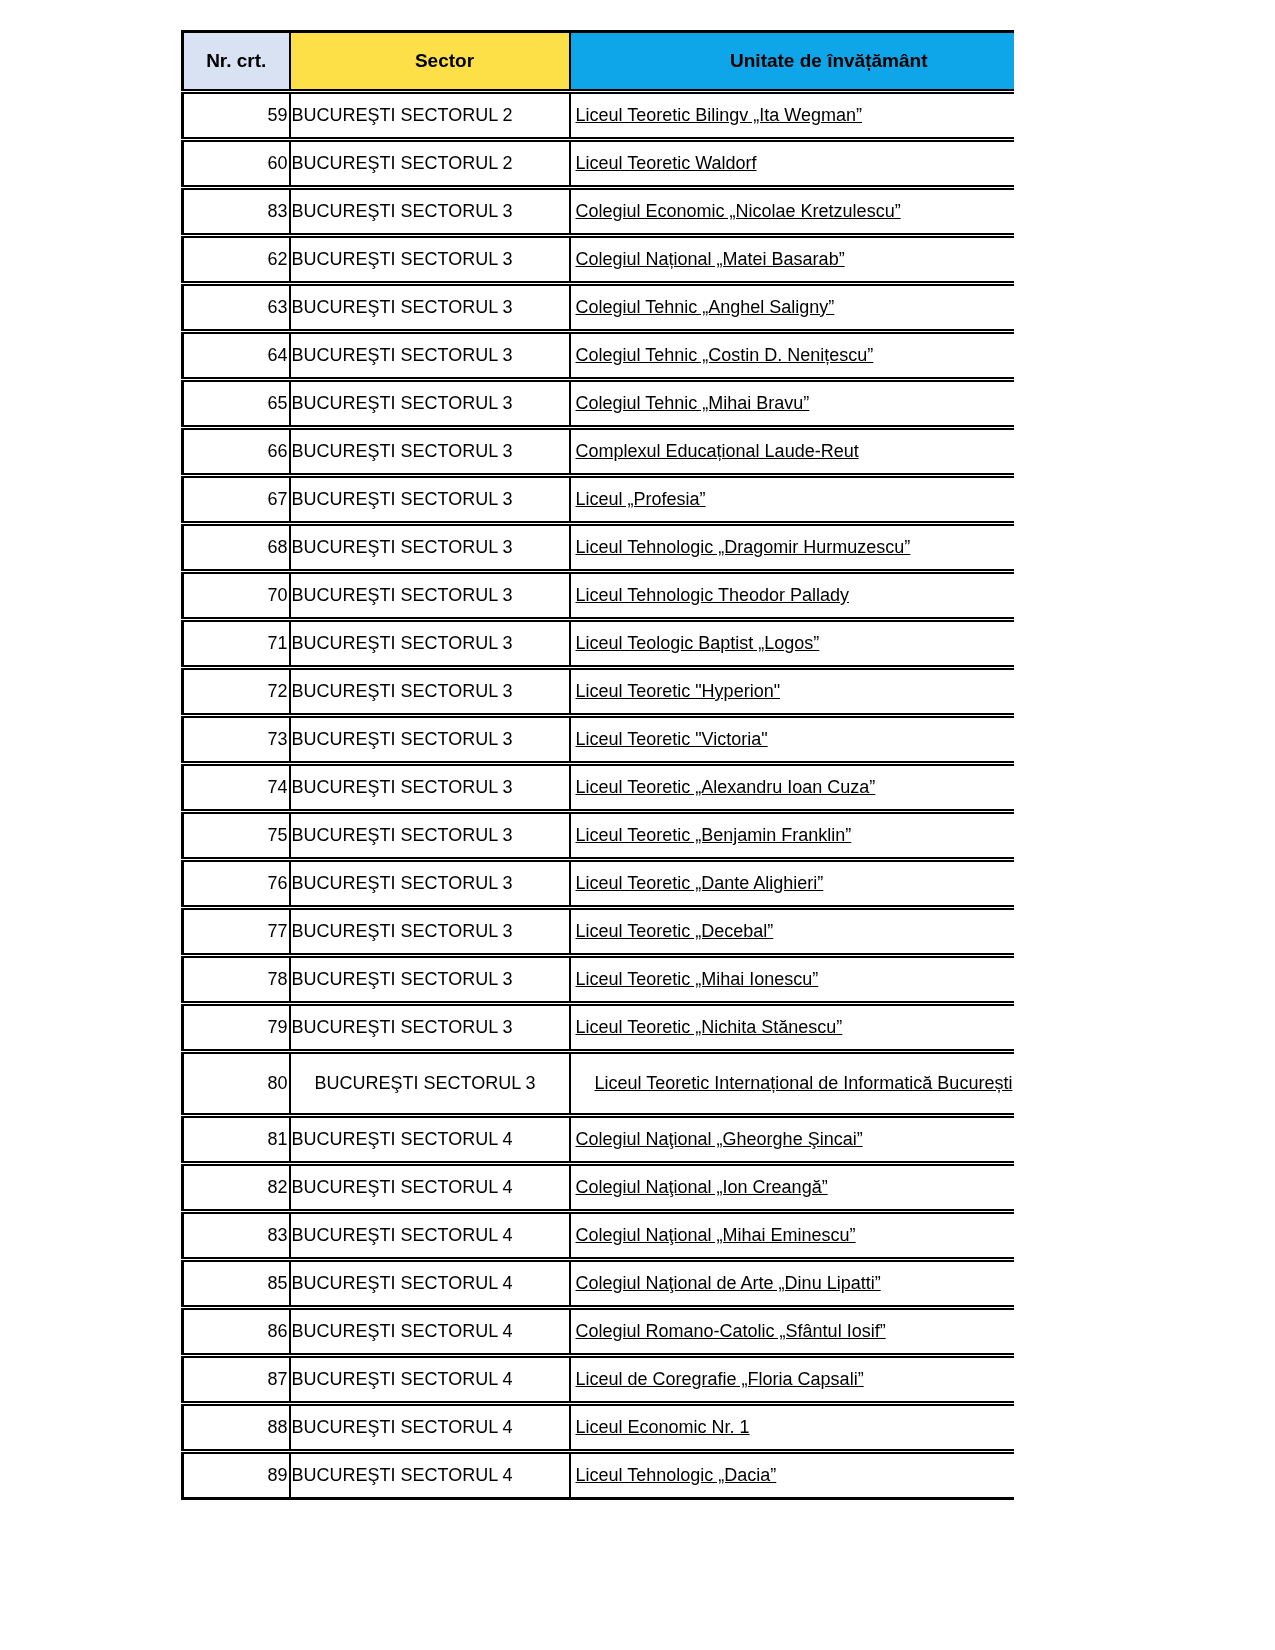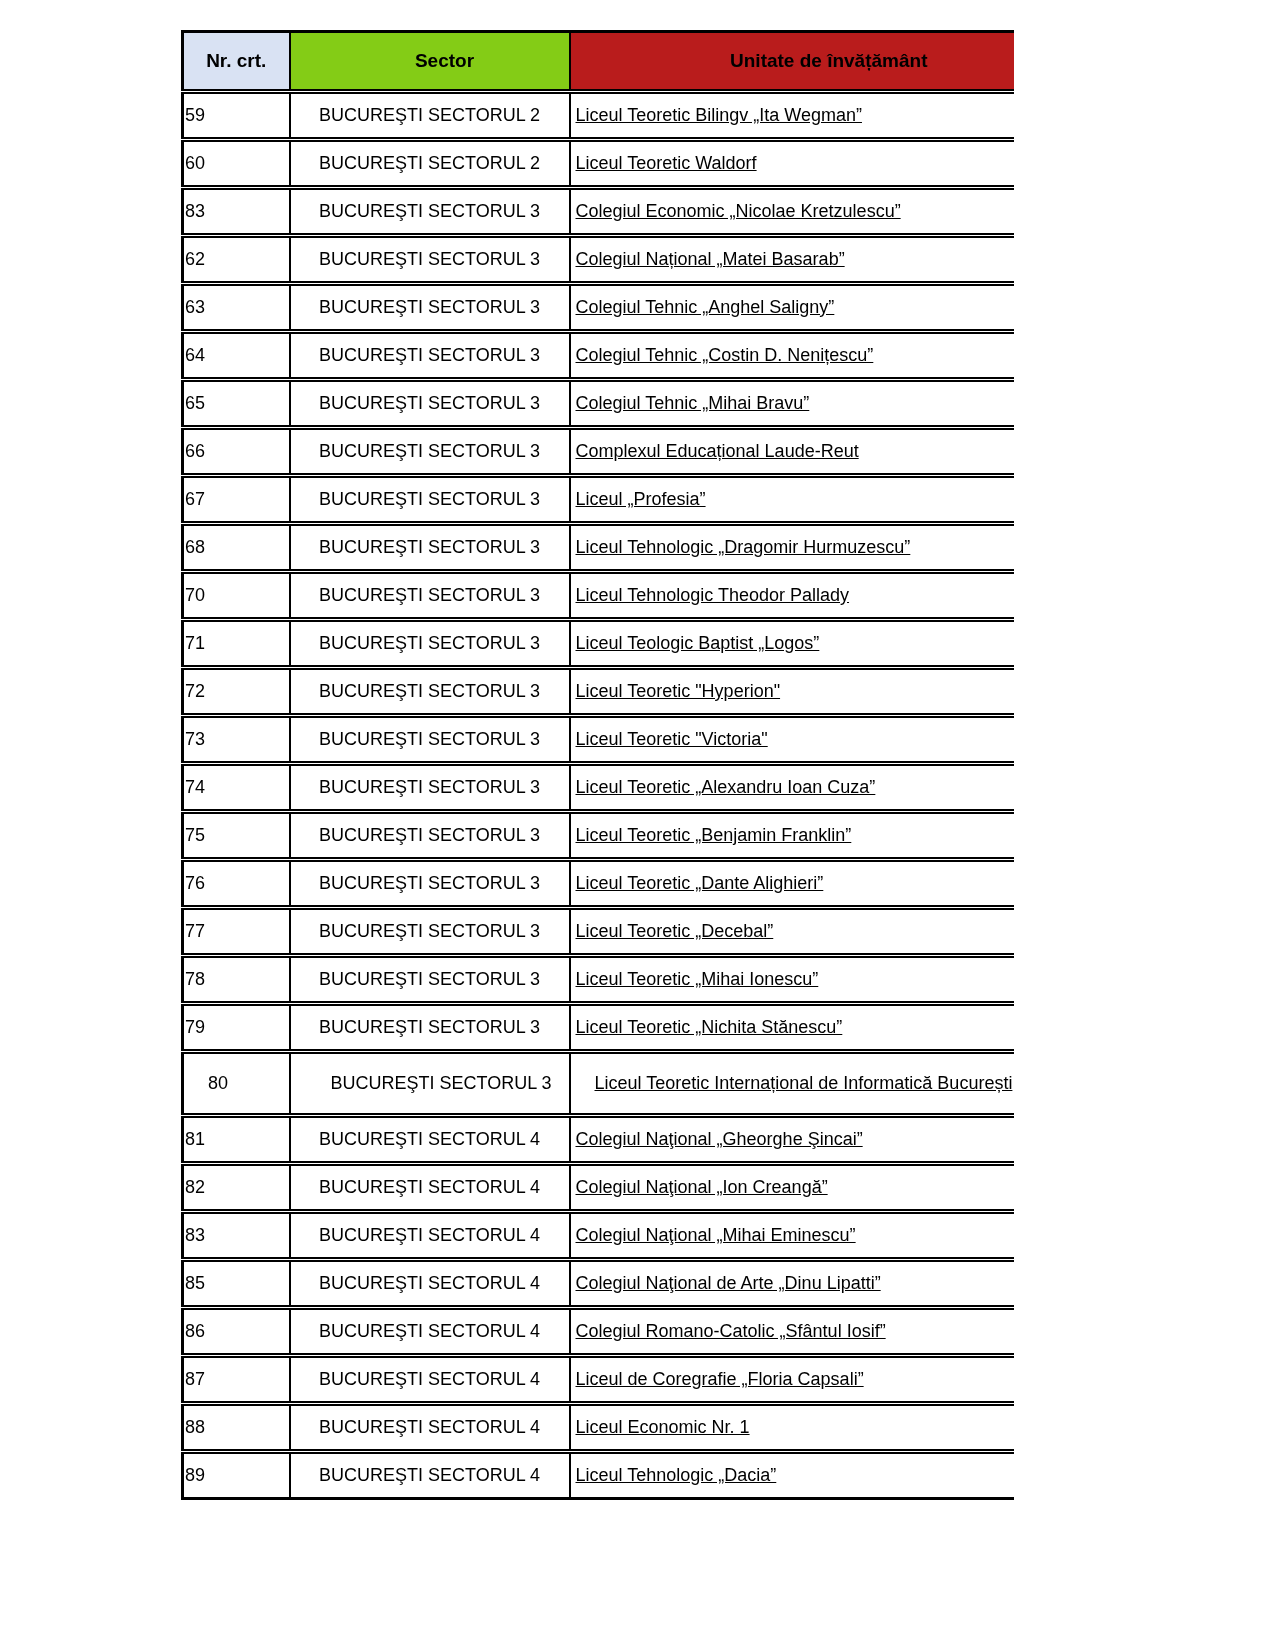--- a/index.html
+++ b/index.html
@@ -46,39 +46,39 @@
     font-size: 19px;
     font-weight: bold;
     text-align: center;
   }
   table.schools tbody td {
     height: 41px;
     font-size: 18px;
   }
   table.schools tbody tr.tall td { height: 57px; padding-left: 24px; }
 
-  td.cell-nr     { text-align: left; }
-  td.cell-sector { text-align: center; }
+  td.cell-nr     { text-align: right; }
+  td.cell-sector { }
   td.cell-unit   { text-align: left; padding-left: 5px; text-decoration: underline; }
 </style>
 </head>
 <body>
 
 <div class="page">
   <table class="schools">
     <colgroup>
       <col style="width:107px">
       <col style="width:280px">
       <col style="width:519px">
     </colgroup>
     <thead>
       <tr>
         <th style="background: rgb(217, 226, 243);">Nr. crt.</th>
-        <th style="background: #84cc16; padding-left: 31px;">Sector</th>
-        <th style="background: #b91c1c; text-align: center;">Unitate de învățământ</th>
+        <th style="background: #fde047; padding-left: 31px;">Sector</th>
+        <th style="background: #0ea5e9; text-align: center;">Unitate de învățământ</th>
       </tr>
     </thead>
     <tbody id="rows-body">
         <tr>
           <td class="cell-nr">59</td>
           <td class="cell-sector">BUCUREŞTI SECTORUL 2</td>
           <td class="cell-unit">Liceul Teoretic Bilingv „Ita Wegman”</td>
         </tr>
         <tr>
           <td class="cell-nr">60</td>

